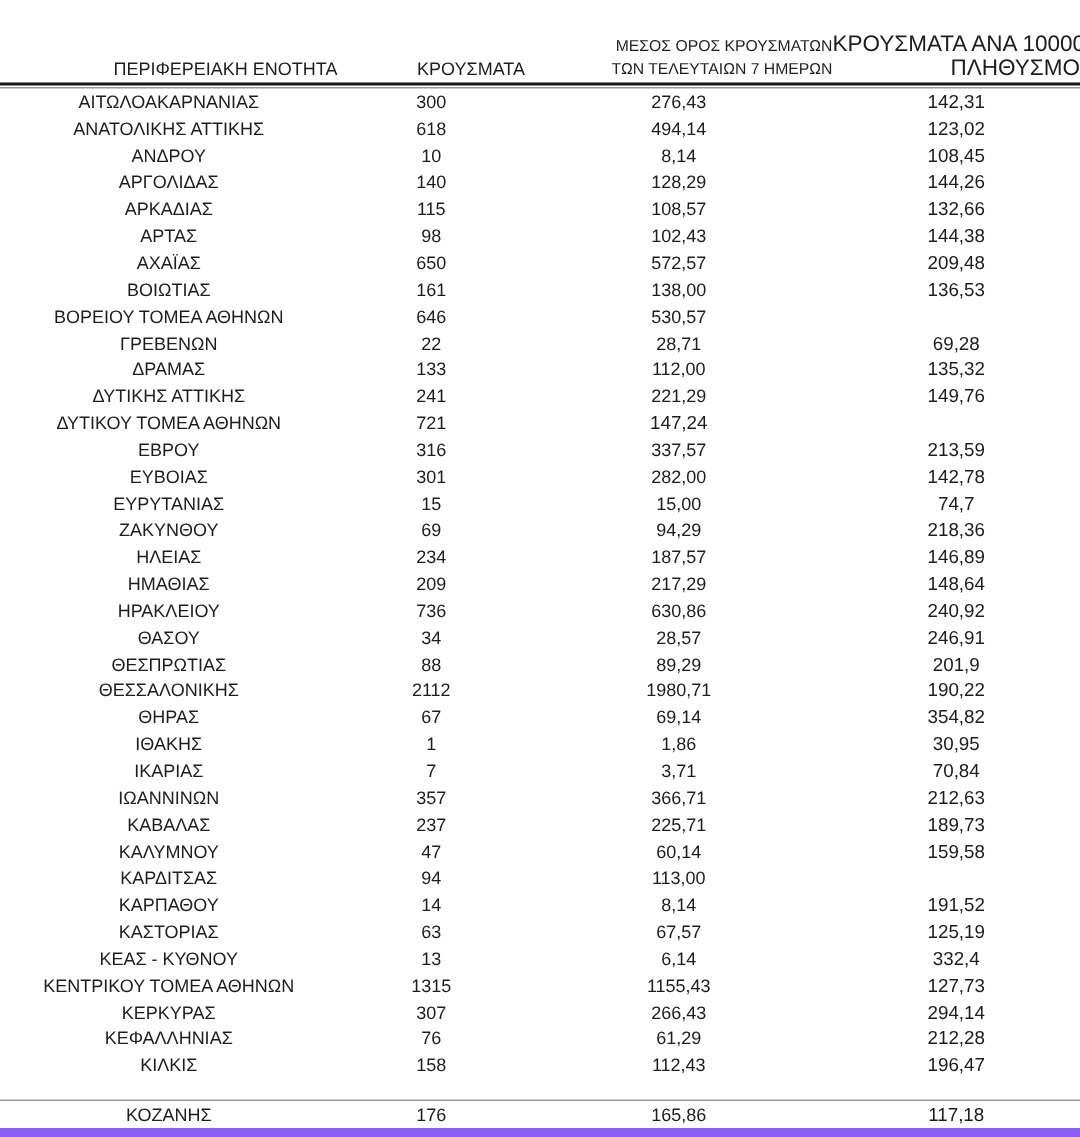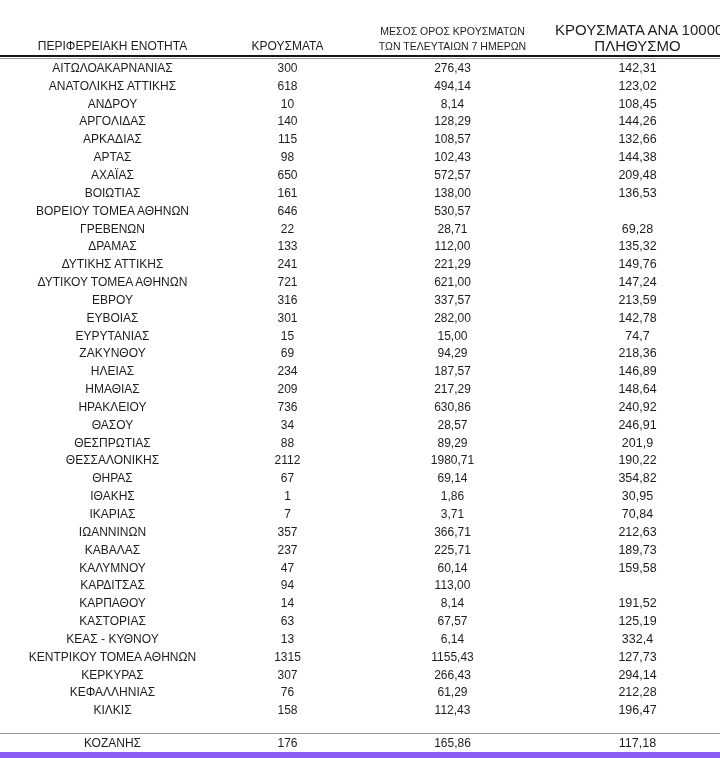--- a/index.html
+++ b/index.html
@@ -27,21 +27,21 @@
     display: grid;
     grid-template-columns: 225px 125px 205px 165px;
     align-items: end;
     height: 57px;
     box-sizing: border-box;
     padding-top: 22px;
     padding-bottom: 2px;
     border-bottom: 2px solid #161616;
   }
   .th {
-    text-align: center;
+    text-align: right;
     font-size: 12px;
     line-height: 15px;
     white-space: nowrap;
   }
   .th .hline { display: block; }
   .th-avg7 { font-size: 10.5px; line-height: 15px; }
   .th-per100k { font-size: 15px; line-height: 16px; }
   .rule-light {
     height: 1px;
     background: #9a9a9a;
@@ -166,21 +166,20 @@
         </div>
         <div class="tr">
           <div class="td cell-region">ΔΥΤΙΚΗΣ ΑΤΤΙΚΗΣ</div>
           <div class="td cell-cases">241</div>
           <div class="td cell-avg7">221,29</div>
           <div class="td cell-per100k">149,76</div>
         </div>
         <div class="tr">
           <div class="td cell-region">ΔΥΤΙΚΟΥ ΤΟΜΕΑ ΑΘΗΝΩΝ</div>
           <div class="td cell-cases">721</div>
-          <div class="td cell-avg7">621,00</div>
           <div class="td cell-per100k">147,24</div>
         </div>
         <div class="tr">
           <div class="td cell-region">ΕΒΡΟΥ</div>
           <div class="td cell-cases">316</div>
           <div class="td cell-avg7">337,57</div>
           <div class="td cell-per100k">213,59</div>
         </div>
         <div class="tr">
           <div class="td cell-region">ΕΥΒΟΙΑΣ</div>

